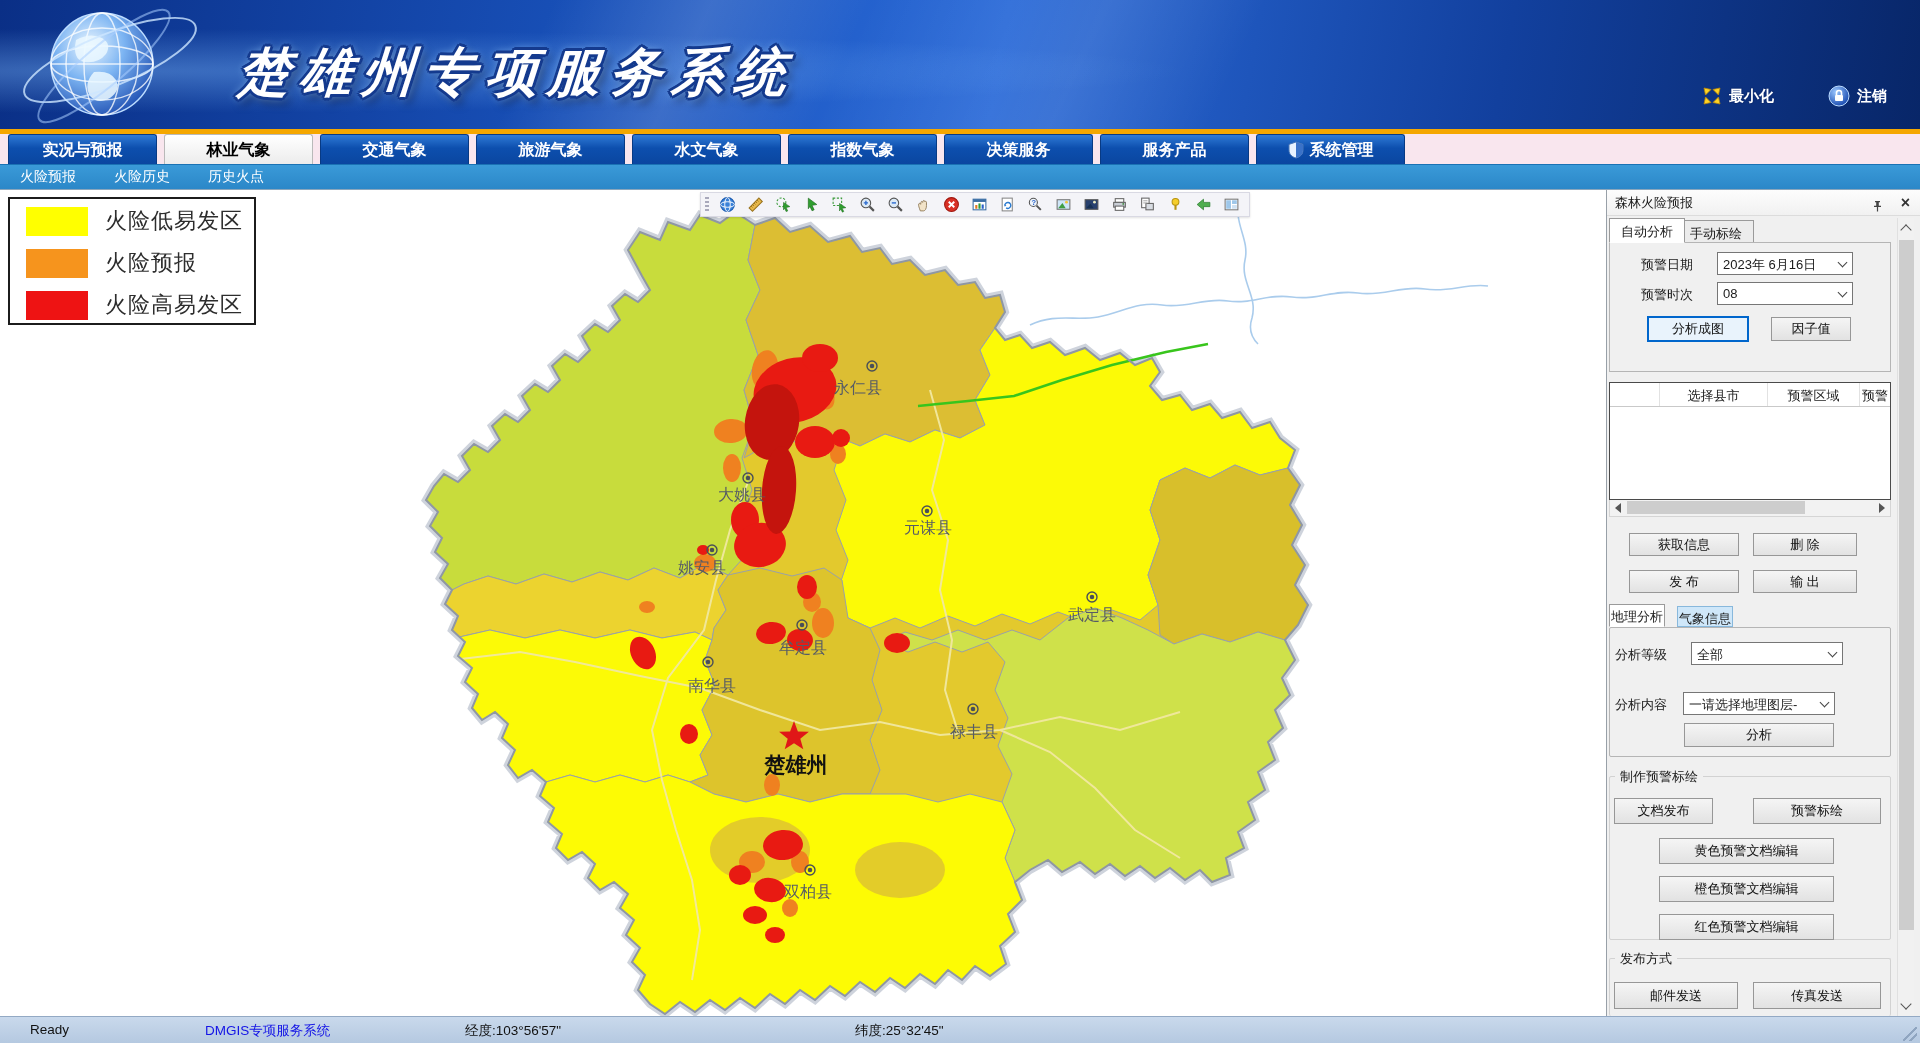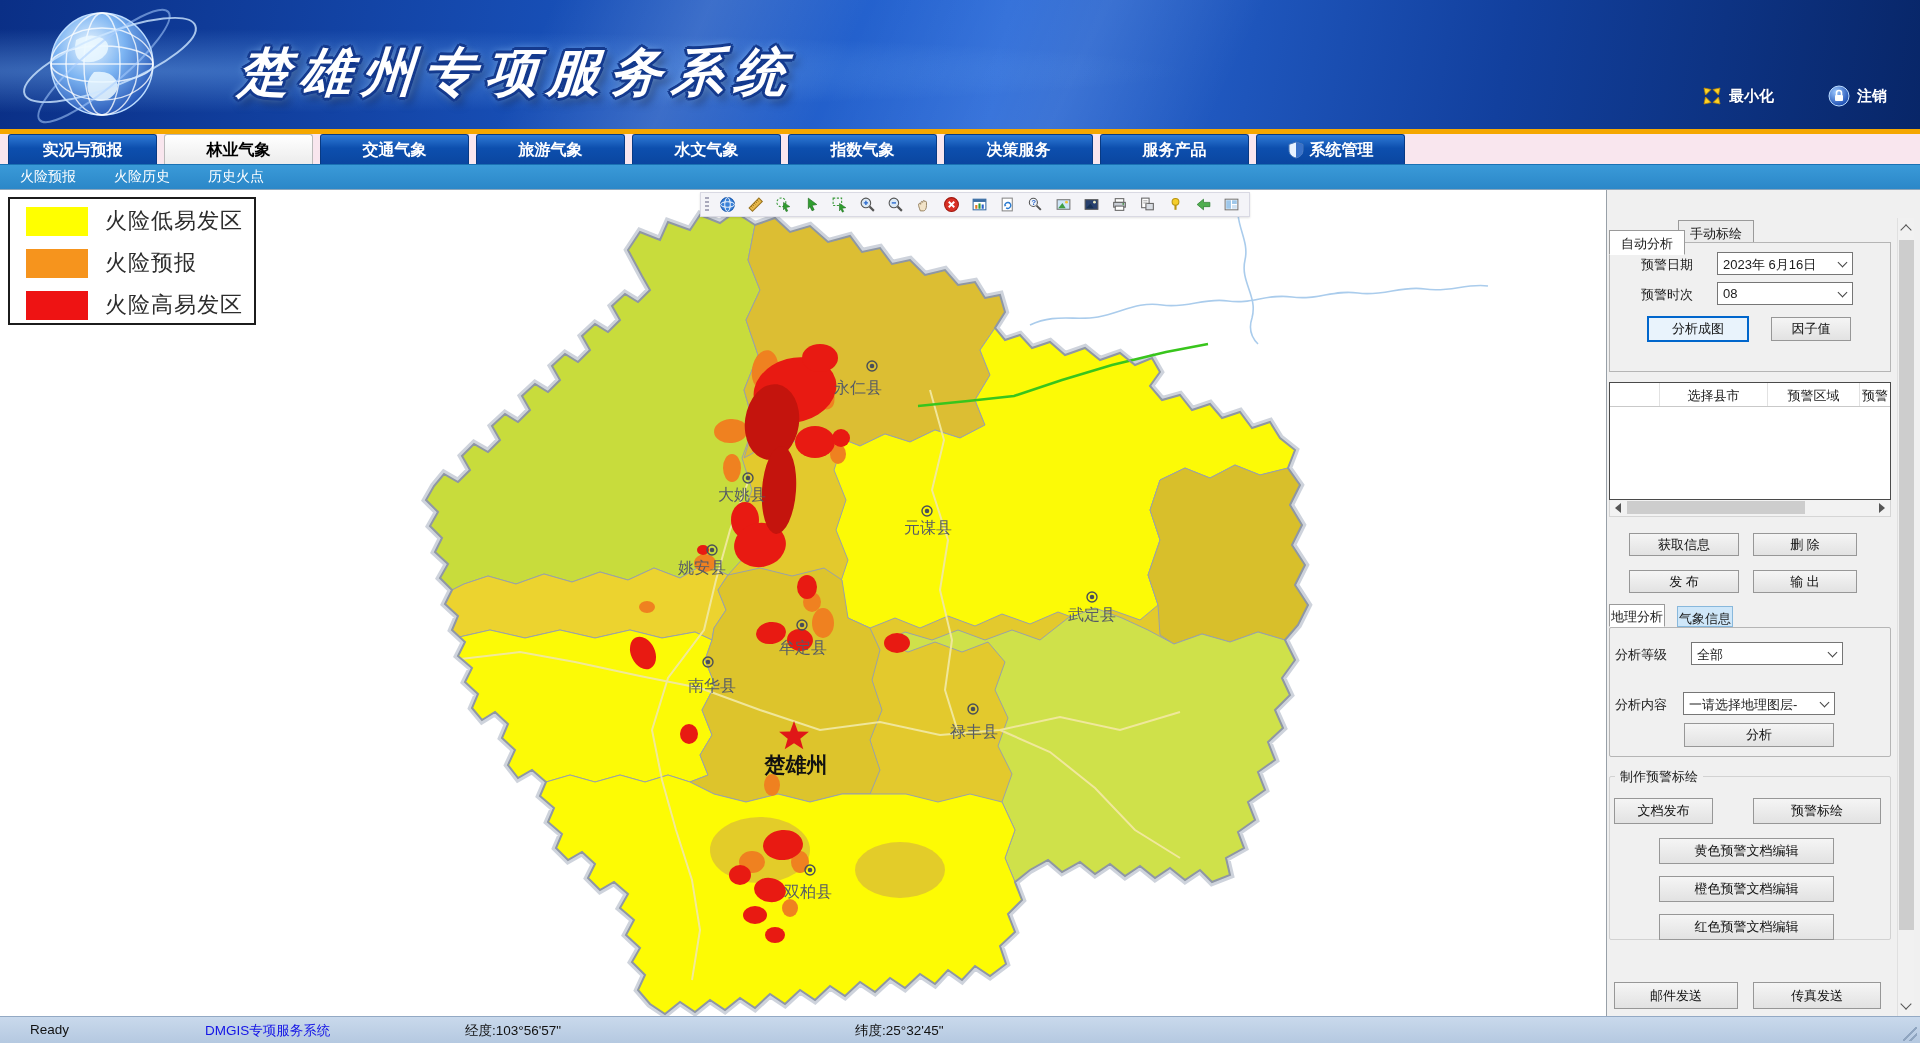--- a/index.html
+++ b/index.html
@@ -462,22 +462,32 @@
         <svg width="17" height="17" viewBox="0 0 16 16">
             <rect x="2" y="3" width="12" height="10" fill="#fff" stroke="#777"></rect>
             <rect x="3" y="4" width="4.5" height="8" fill="#9ec7ea"></rect>
             <rect x="8.5" y="4" width="4.5" height="3.5" fill="#9ec7ea"></rect>
             <rect x="8.5" y="8.5" width="4.5" height="3.5" fill="#cfe2f3"></rect>
           </svg>
         </span>
     </div>
 
     <aside class="panel">
-
-      <div class="ptab active" style="left:2px;top:28px;margin-top:12px;">自动分析</div>
+      <div class="panel-header">
+        <span>森林火险预报</span>
+        <span class="panel-pin">
+          <svg width="13" height="13" viewBox="0 0 13 13">
+              <path d="M4,1 h5 v1.3 h-1.2 v3.4 h2.2 v1.3 h-7 v-1.3 h2.2 V2.3 H4 Z" fill="#444"></path>
+              <line x1="6.5" y1="7" x2="6.5" y2="11.5" stroke="#444" stroke-width="1.2"></line>
+            </svg>
+        </span>
+        <span class="panel-close">×</span>
+      </div>
+
+      <div class="ptab active" style="left:2px;top:28px;">自动分析</div>
       <div class="ptab" style="left:71px;top:30px;height:23px;">手动标绘</div>
 
       <div class="tab-page"></div>
       <span class="plabel" style="left:34px;top:66px;">预警日期</span>
       <div class="combo" style="left:110px;top:62px;width:136px;">
         <span class="val">2023年 6月16日</span>
         <span class="chev"></span>
       </div>
       <span class="plabel" style="left:34px;top:96px;">预警时次</span>
       <div class="combo" style="left:110px;top:92px;width:136px;">
@@ -524,20 +534,23 @@
 
       <div class="group" style="left:2px;top:586px;width:282px;height:164px;padding-left:8px;">
         <span class="group-chip">制作预警标绘</span>
       </div>
       <button class="btn" style="left:7px;top:608px;width:99px;height:26px;">文档发布</button>
       <button class="btn" style="left:146px;top:608px;width:128px;height:26px;text-align:right;">预警标绘</button>
       <button class="btn" style="left:52px;top:648px;width:175px;height:26px;">黄色预警文档编辑</button>
       <button class="btn" style="left:52px;top:686px;width:175px;height:26px;">橙色预警文档编辑</button>
       <button class="btn" style="left:52px;top:724px;width:175px;height:26px;">红色预警文档编辑</button>
 
+      <div class="group" style="left:2px;top:768px;width:282px;height:58px;border-bottom:none;">
+        <span class="group-chip">发布方式</span>
+      </div>
       <button class="btn" style="left:7px;top:792px;width:124px;height:27px;">邮件发送</button>
       <button class="btn" style="left:146px;top:792px;width:128px;height:27px;">传真发送</button>
 
       <div class="vscroll">
         <span class="vs-arrow vs-up"></span>
         <span class="vs-thumb"></span>
         <span class="vs-arrow vs-down"></span>
       </div>
     </aside>
   </div>

